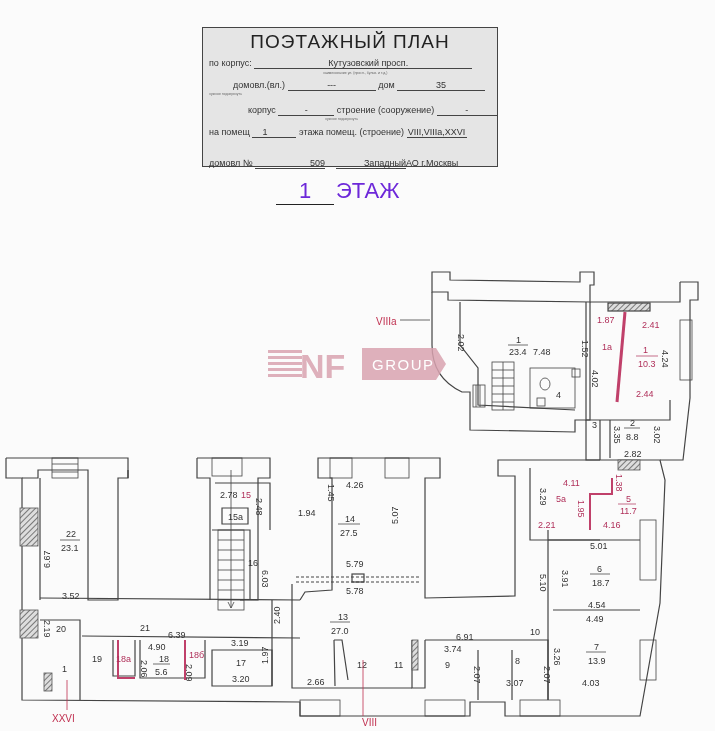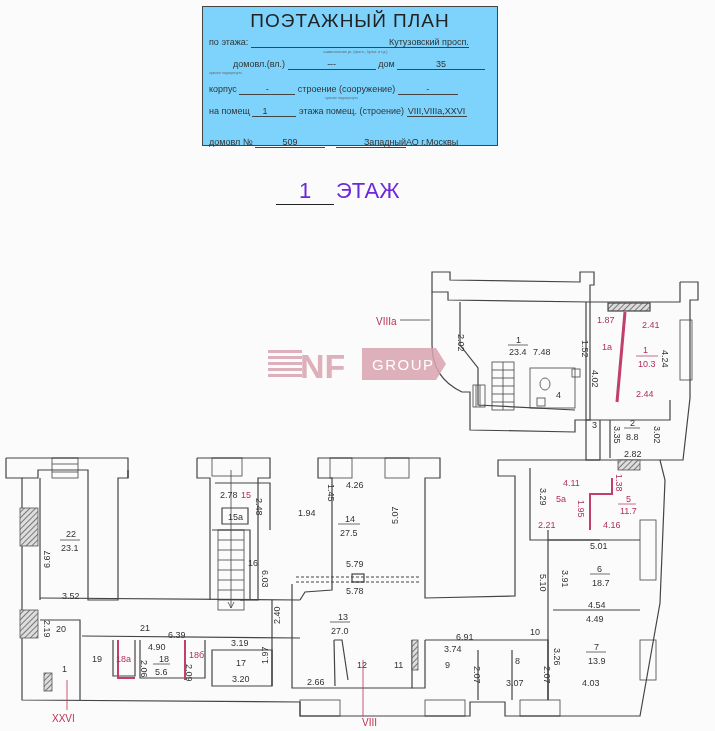--- a/index.html
+++ b/index.html
@@ -1,69 +1,69 @@
 <!DOCTYPE html>
 <html><head>
   <meta charset="utf-8">
   <style>
     html, body { margin: 0; padding: 0; }
     body {
       width: 715px; height: 731px; background: #fbfbfb; position: relative; overflow: hidden;
       font-family: "Liberation Sans", sans-serif; color: #333;
     }
     .title-block {
-      position: absolute; left: 202px; top: 6px; width: 296px; height: 140px;
-      border: 1.5px solid #444; background: #7dd3fc; box-sizing: border-box;
+      position: absolute; left: 202px; top: 27px; width: 296px; height: 140px;
+      border: 1.5px solid #444; background: #e5e5e5; box-sizing: border-box;
     }
     .tb-title { position: absolute; left: 0; right: 0; top: 3px; text-align: center; font-size: 19px; letter-spacing: 1px; color: #222; }
     .tb-row { position: absolute; left: 6px; right: 4px; font-size: 9px; color: #333; white-space: nowrap; }
     .tb-val { display: inline-block; border-bottom: 1px solid #444; text-align: center; color: #333; }
     .tb-sub { position: absolute; font-size: 3.5px; color: #666; }
     .floor-label { position: absolute; left: 276px; top: 178px; font-size: 22px; color: #6d28d9; }
     .floor-num { display: inline-block; width: 58px; border-bottom: 1.5px solid #222; text-align: center; margin-right: 2px; }
     svg.plan { position: absolute; left: 0; top: 0; }
     .lbl { font-family: "Liberation Sans", sans-serif; font-size: 9px; fill: #333; }
     .lbl-r { font-family: "Liberation Sans", sans-serif; font-size: 9px; fill: #b0305a; }
     .ent { font-family: "Liberation Sans", sans-serif; font-size: 10px; fill: #c03050; }
     .wm-group { font-family: "Liberation Sans", sans-serif; font-size: 15px; fill: #fff; letter-spacing: 1.5px; }
     .wm-nf { font-family: "Liberation Sans", sans-serif; font-size: 34px; font-weight: bold; fill: #d9a3b0; }
   </style>
 </head>
 <body>
 
 <div class="title-block">
   <div class="tb-title">ПОЭТАЖНЫЙ ПЛАН</div>
   <div class="tb-row" style="top:30px;">
-    <span>по этажа:</span>
-    <span class="tb-val" style="width:218px;text-align:right;padding-left:10px;box-sizing:border-box;">Кутузовский просп.</span>
+    <span>по корпус:</span>
+    <span class="tb-val" style="width:218px;text-align:center;padding-left:10px;box-sizing:border-box;">Кутузовский просп.</span>
   </div>
   <div class="tb-sub" style="left:120px;top:43px;">наименование ул. (просп., бульв. и т.д.)</div>
   <div class="tb-row" style="top:52px;margin-left:24px;">
     <span>домовл.(вл.)</span>
     <span class="tb-val" style="width:88px;">---</span>
     <span>дом</span>
     <span class="tb-val" style="width:88px;">35</span>
   </div>
   <div class="tb-sub" style="left:6px;top:64px;">нужное подчеркнуть</div>
-  <div class="tb-row" style="top:77px;">
+  <div class="tb-row" style="top:77px;margin-left:39px;">
     <span>корпус</span>
     <span class="tb-val" style="width:56px;">-</span>
     <span>строение (сооружение)</span>
     <span class="tb-val" style="width:60px;">-</span>
   </div>
   <div class="tb-sub" style="left:122px;top:89px;">нужное подчеркнуть</div>
   <div class="tb-row" style="top:99px;">
     <span>на помещ</span>
     <span class="tb-val" style="width:44px;text-align:left;padding-left:10px;box-sizing:border-box;">1</span>
     <span>этажа помещ. (строение)</span>
     <span class="tb-val" style="width:60px;">VIII,VIIIa,XXVI</span>
   </div>
   <div class="tb-row" style="top:122px;">
     <span>домовл №</span>
-    <span class="tb-val" style="width:70px;">509</span>
+    <span class="tb-val" style="width:70px;text-align:right;">509</span>
     <span style="display:inline-block;width:6px;"></span>
     <span class="tb-val" style="width:70px;text-align:right;margin-top:8px;">Западный</span><span>АО г.Москвы</span>
   </div>
 </div>
 
 <div class="floor-label">
   <span class="floor-num">1</span><span>ЭТАЖ</span>
 </div>
 
 <svg class="plan" width="715" height="731" viewBox="0 0 715 731">

